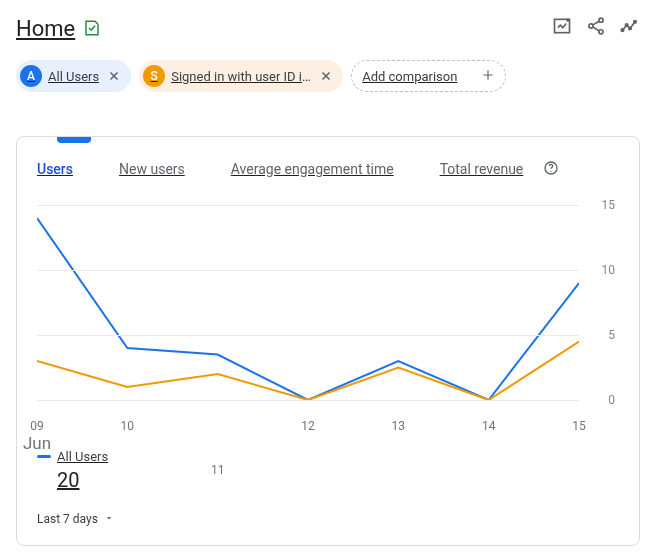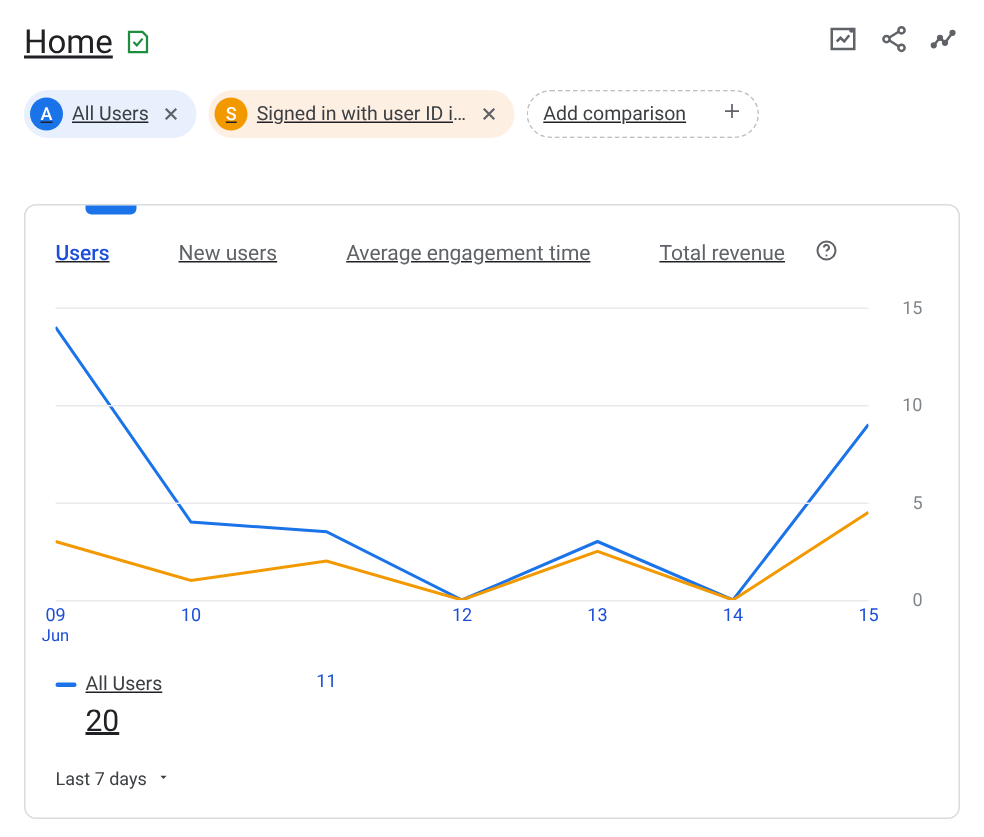--- a/index.html
+++ b/index.html
@@ -125,26 +125,26 @@
     transform: translateY(-50%);
   }
   .xaxis {
     position: absolute;
     left: 0; right: 40px; bottom: 0;
     height: 32px;
   }
   .xlabel {
     position: absolute;
     font-size: 12px;
-    color: #1d4ed8;
+    color: #737373;
     transform: translateX(-50%);
-    top: 0;
+    top: 16px;
     text-align: center;
   }
-  .xlabel .sub { display:block; font-size:11px; }
+  .xlabel .sub { display:block; font-size:17px; }
   .grid-line {
     position:absolute; left:0; right:0;
     border-top: 1px solid #e8eaed;
     height: 0;
   }
   .legend {
     display:flex; gap: 30px;
     margin-top: 14px;
     font-size: 13px;
     color: #3c4043;

